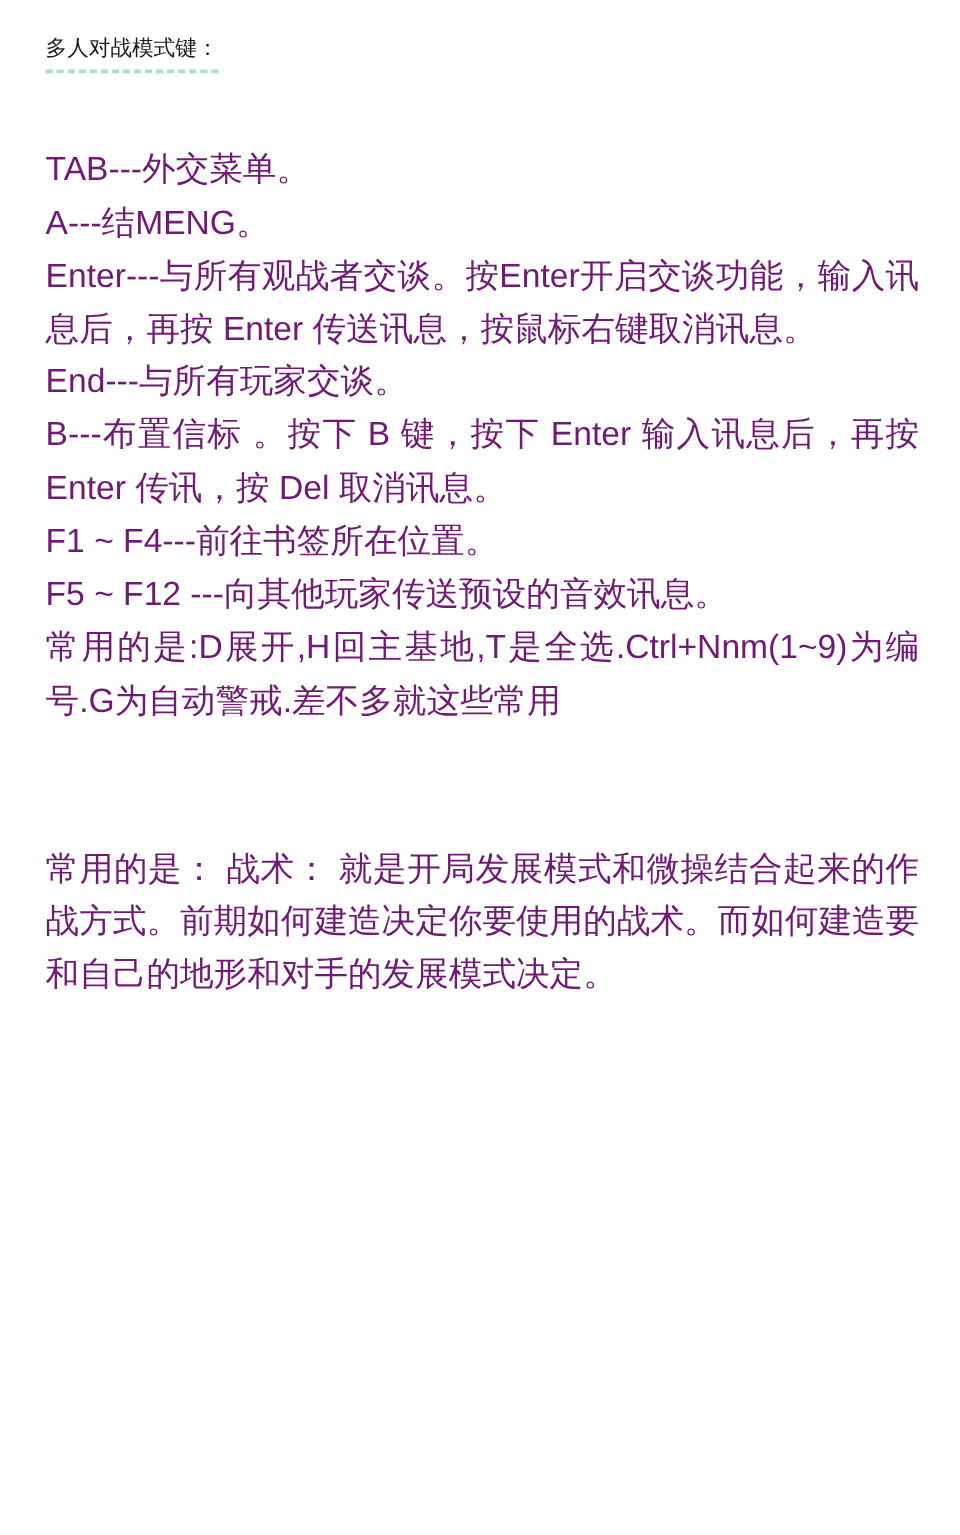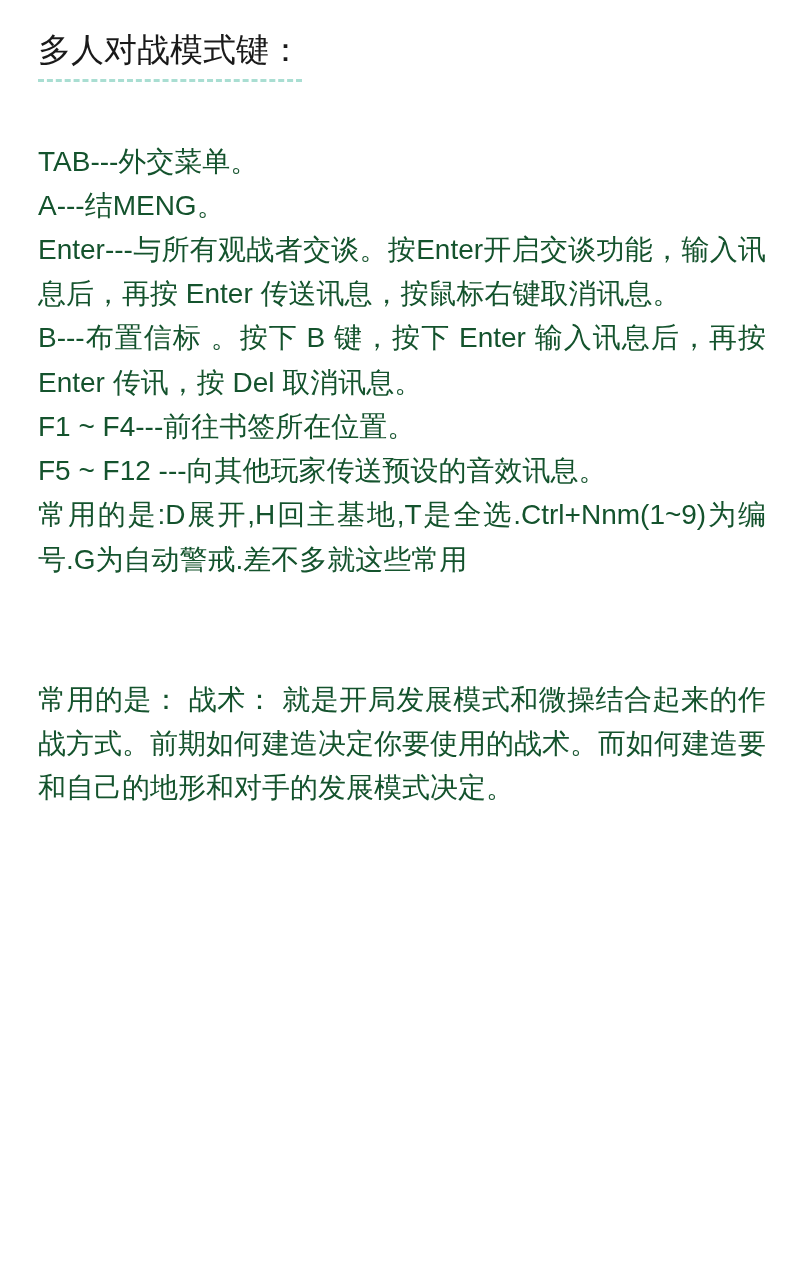--- a/index.html
+++ b/index.html
@@ -15,39 +15,39 @@
     -webkit-font-smoothing: antialiased;
   }
   .page {
     width: 800px;
     min-height: 1279px;
     box-sizing: border-box;
     padding: 22px 34px 20px 38px;
     background: #ffffff;
   }
   .heading {
-    font-size: 33px;
+    font-size: 18px;
     line-height: 1.35;
     font-weight: 400;
     color: #1a1a1a;
     display: inline-block;
     border-bottom: 3px dashed #a9ded2;
     padding-bottom: 6px;
     margin: 6px 0 0 0;
   }
   .gap-lg {
     height: 58px;
   }
   .gap-xl {
     height: 96px;
   }
   .body-block {
     font-size: 28px;
     line-height: 1.58;
-    color: #14532d;
+    color: #701a75;
     font-weight: 400;
   }
   .line {
     display: block;
     white-space: pre-wrap;
   }
   .para {
     display: block;
     text-align: justify;
     text-justify: inter-character;
@@ -61,20 +61,21 @@
   <div>
     <span class="heading">多人对战模式键：</span>
   </div>
 
   <div class="gap-lg"></div>
 
   <div class="body-block">
     <span class="line">TAB---外交菜单。</span>
     <span class="line">A---结MENG。</span>
     <span class="para">Enter---与所有观战者交谈。按Enter开启交谈功能，输入讯息后，再按 Enter 传送讯息，按鼠标右键取消讯息。</span>
+    <span class="line">End---与所有玩家交谈。</span>
     <span class="para">B---布置信标 。按下 B 键，按下 Enter 输入讯息后，再按 Enter 传讯，按 Del 取消讯息。</span>
     <span class="line">F1 ~ F4---前往书签所在位置。</span>
     <span class="line">F5 ~ F12 ---向其他玩家传送预设的音效讯息。</span>
     <span class="para">常用的是:D展开,H回主基地,T是全选.Ctrl+Nnm(1~9)为编号.G为自动警戒.差不多就这些常用</span>
   </div>
 
   <div class="gap-xl"></div>
 
   <div class="body-block">
     <span class="para">常用的是： 战术： 就是开局发展模式和微操结合起来的作战方式。前期如何建造决定你要使用的战术。而如何建造要和自己的地形和对手的发展模式决定。</span>

